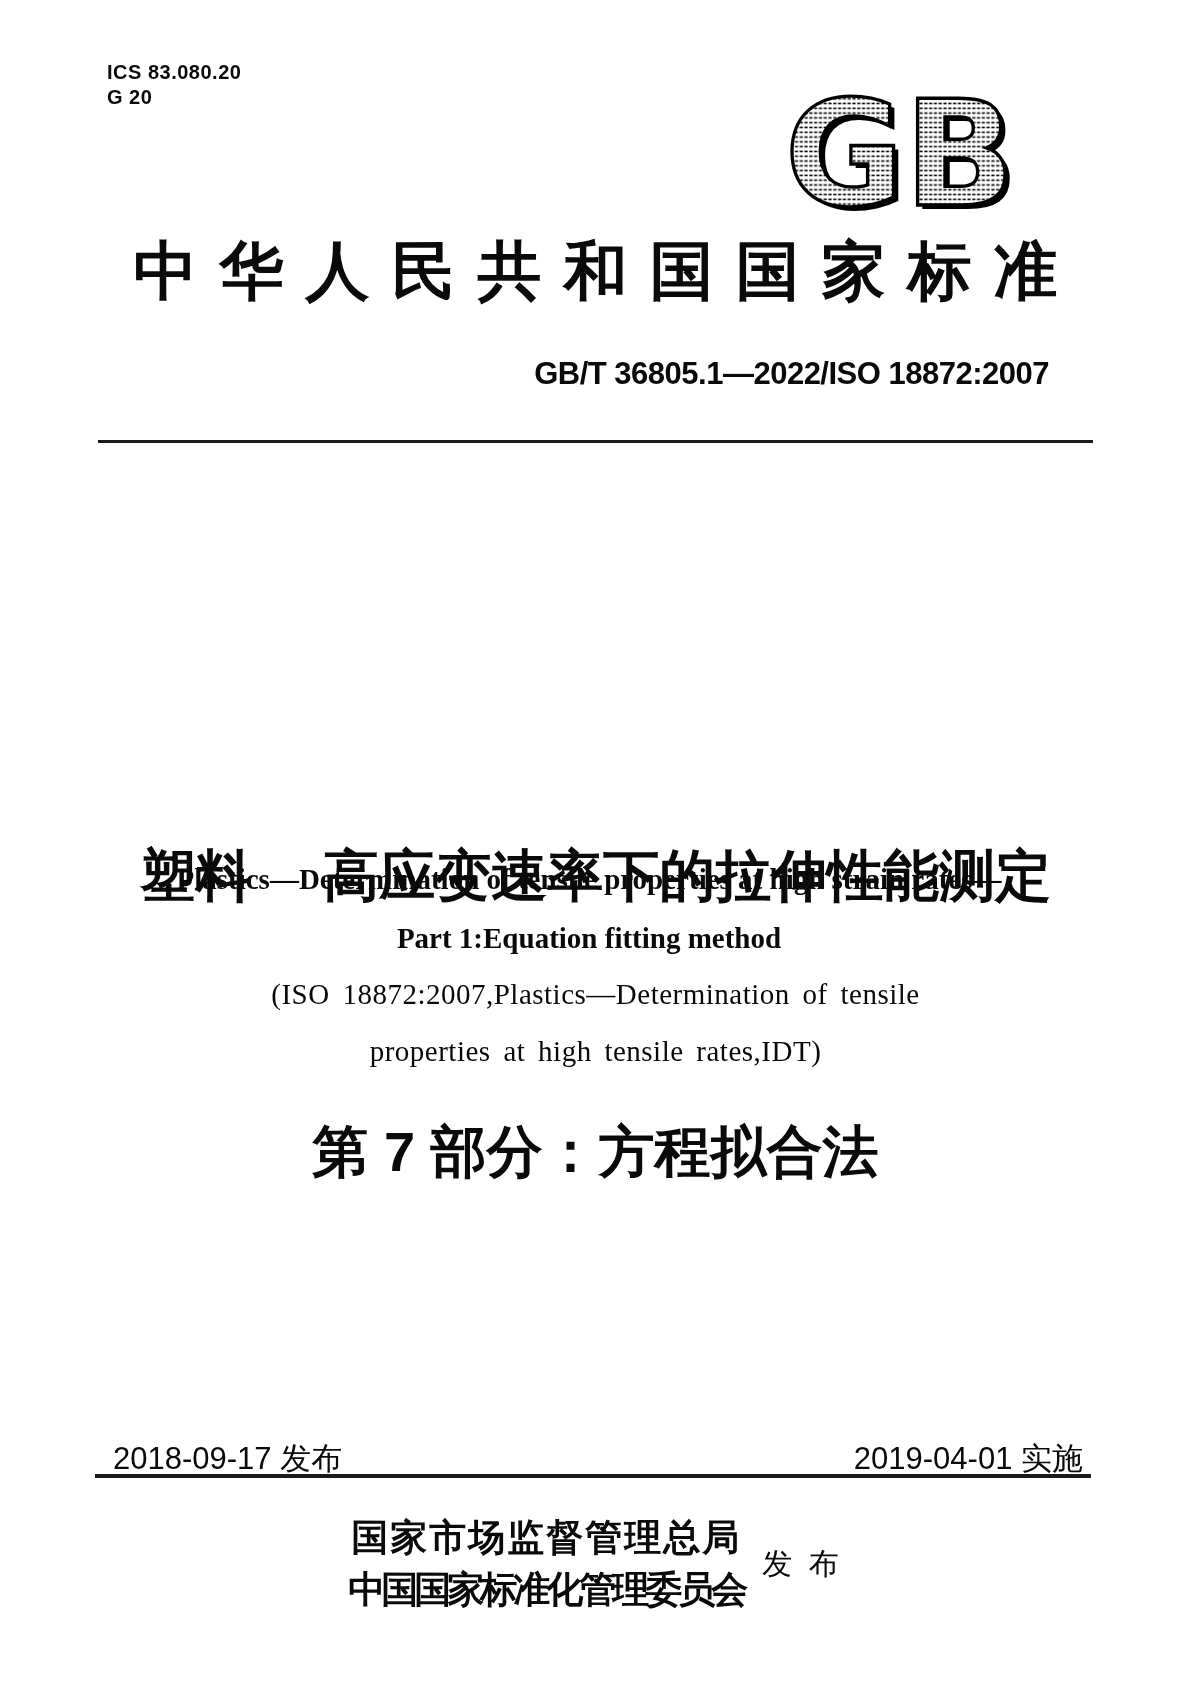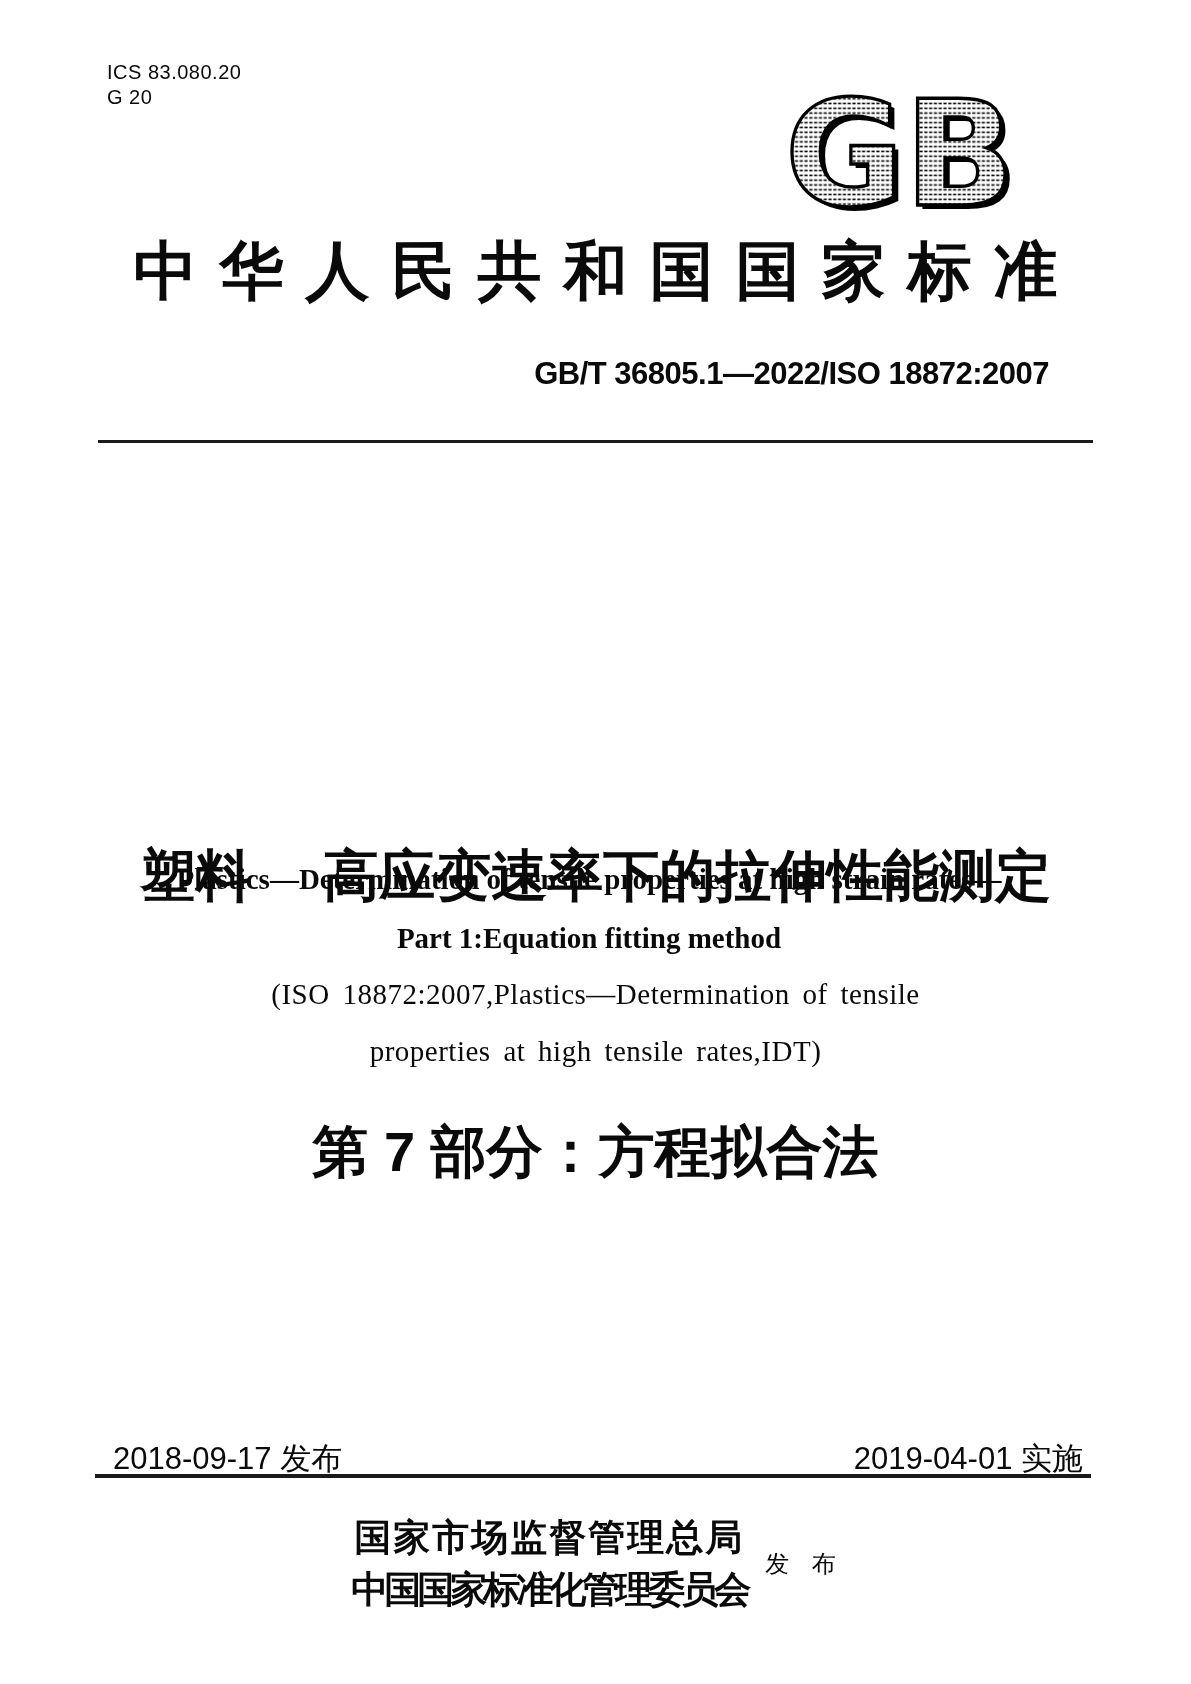--- a/index.html
+++ b/index.html
@@ -10,21 +10,21 @@
     background: #ffffff;
     color: #0a0a0a;
     overflow: hidden;
   }
 
   .ics-block {
     position: absolute;
     left: 107px;
     top: 60px;
     font-family: "Liberation Sans", sans-serif;
-    font-weight: normal;
+    font-weight: bold;
     font-size: 20px;
     line-height: 25px;
     letter-spacing: 0.5px;
   }
 
   .gb-logo {
     position: absolute;
     left: 785px;
     top: 86px;
     width: 230px;
@@ -133,22 +133,22 @@
   .issuer-lines {
     text-align: center;
     font-family: "Liberation Serif", serif;
     font-weight: bold;
     font-size: 37px;
     white-space: nowrap;
   }
   .issuer-line1 { letter-spacing: 2px; line-height: 52px; }
   .issuer-line2 { letter-spacing: -4px; line-height: 52px; }
   .publish-label {
-    font-family: Liberation Mono, monospace;
-    font-size: 24px;
+    font-family: Liberation Sans, sans-serif;
+    font-size: 30px;
     letter-spacing: 4px;
     white-space: nowrap;
   }
 </style>
 </head>
 <body>
 
 <div class="page">
 
   <div class="ics-block">

